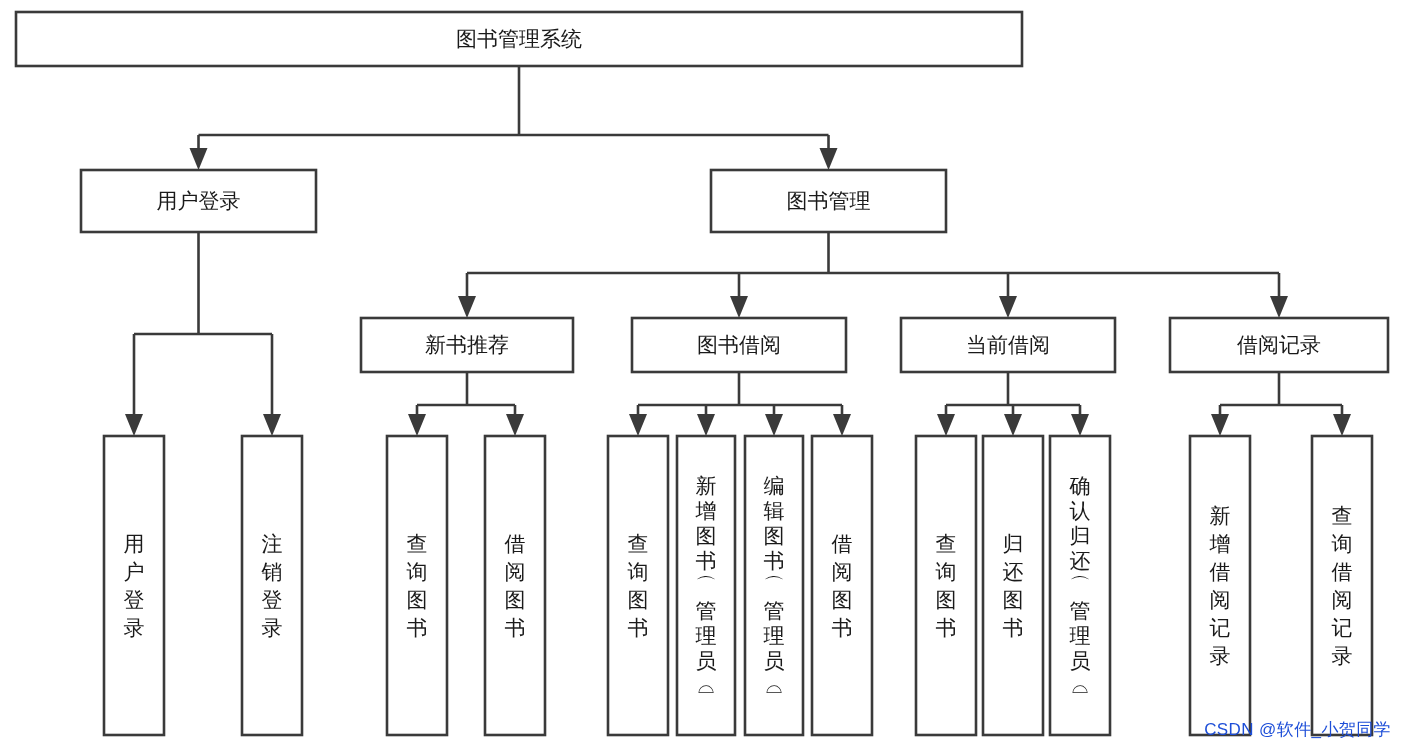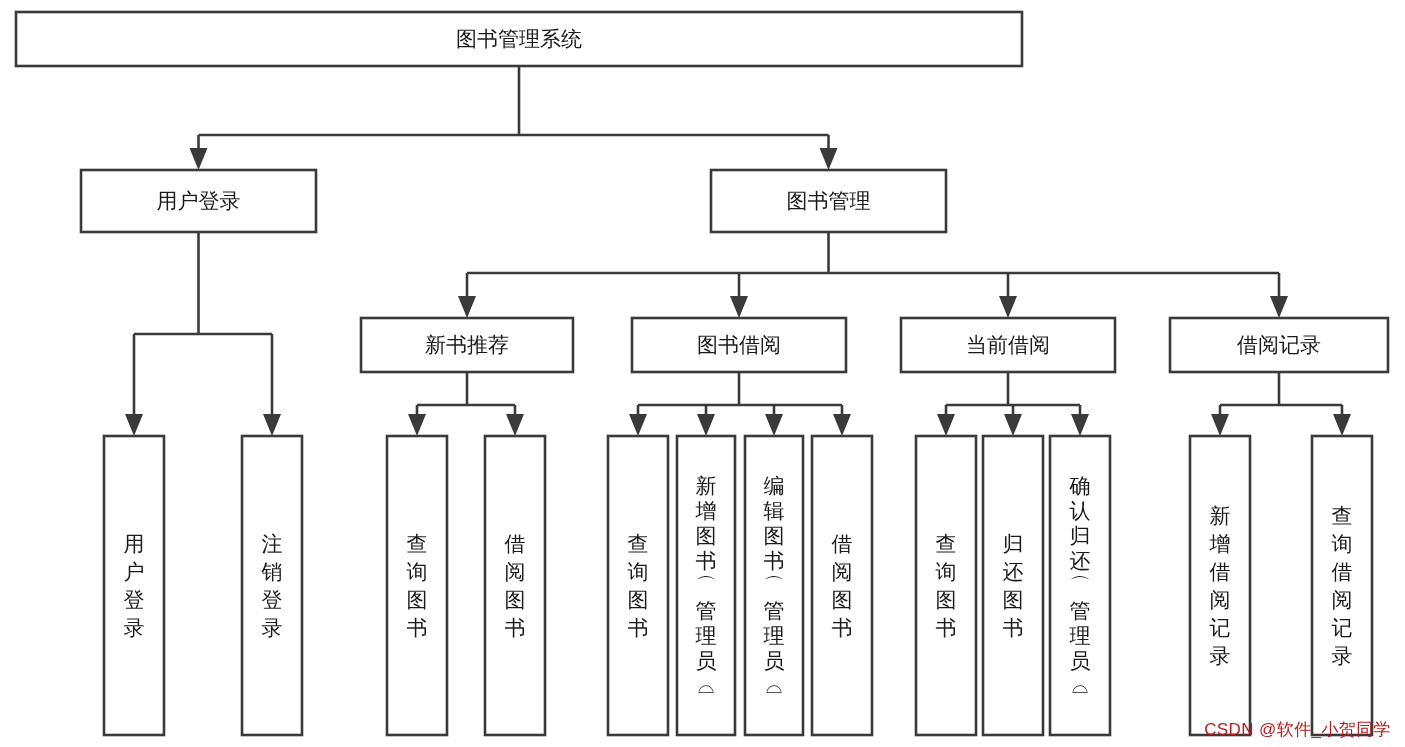--- a/index.html
+++ b/index.html
@@ -48,21 +48,21 @@
     font-family: "Liberation Sans", "DejaVu Sans", sans-serif;
     font-size: 21px;
     text-anchor: middle;
   }
   .watermark {
     position: absolute;
     right: 14px;
     bottom: 6px;
     font-family: "Liberation Sans", "DejaVu Sans", sans-serif;
     font-size: 17px;
-    color: #b91c1c;
+    color: #1d4ed8;
     letter-spacing: 0.4px;
     white-space: nowrap;
     pointer-events: none;
   }
 </style>
 </head>
 <body>
 
 <svg id="diagram" viewBox="0 0 1405 747">
   <g id="connectors-layer">

